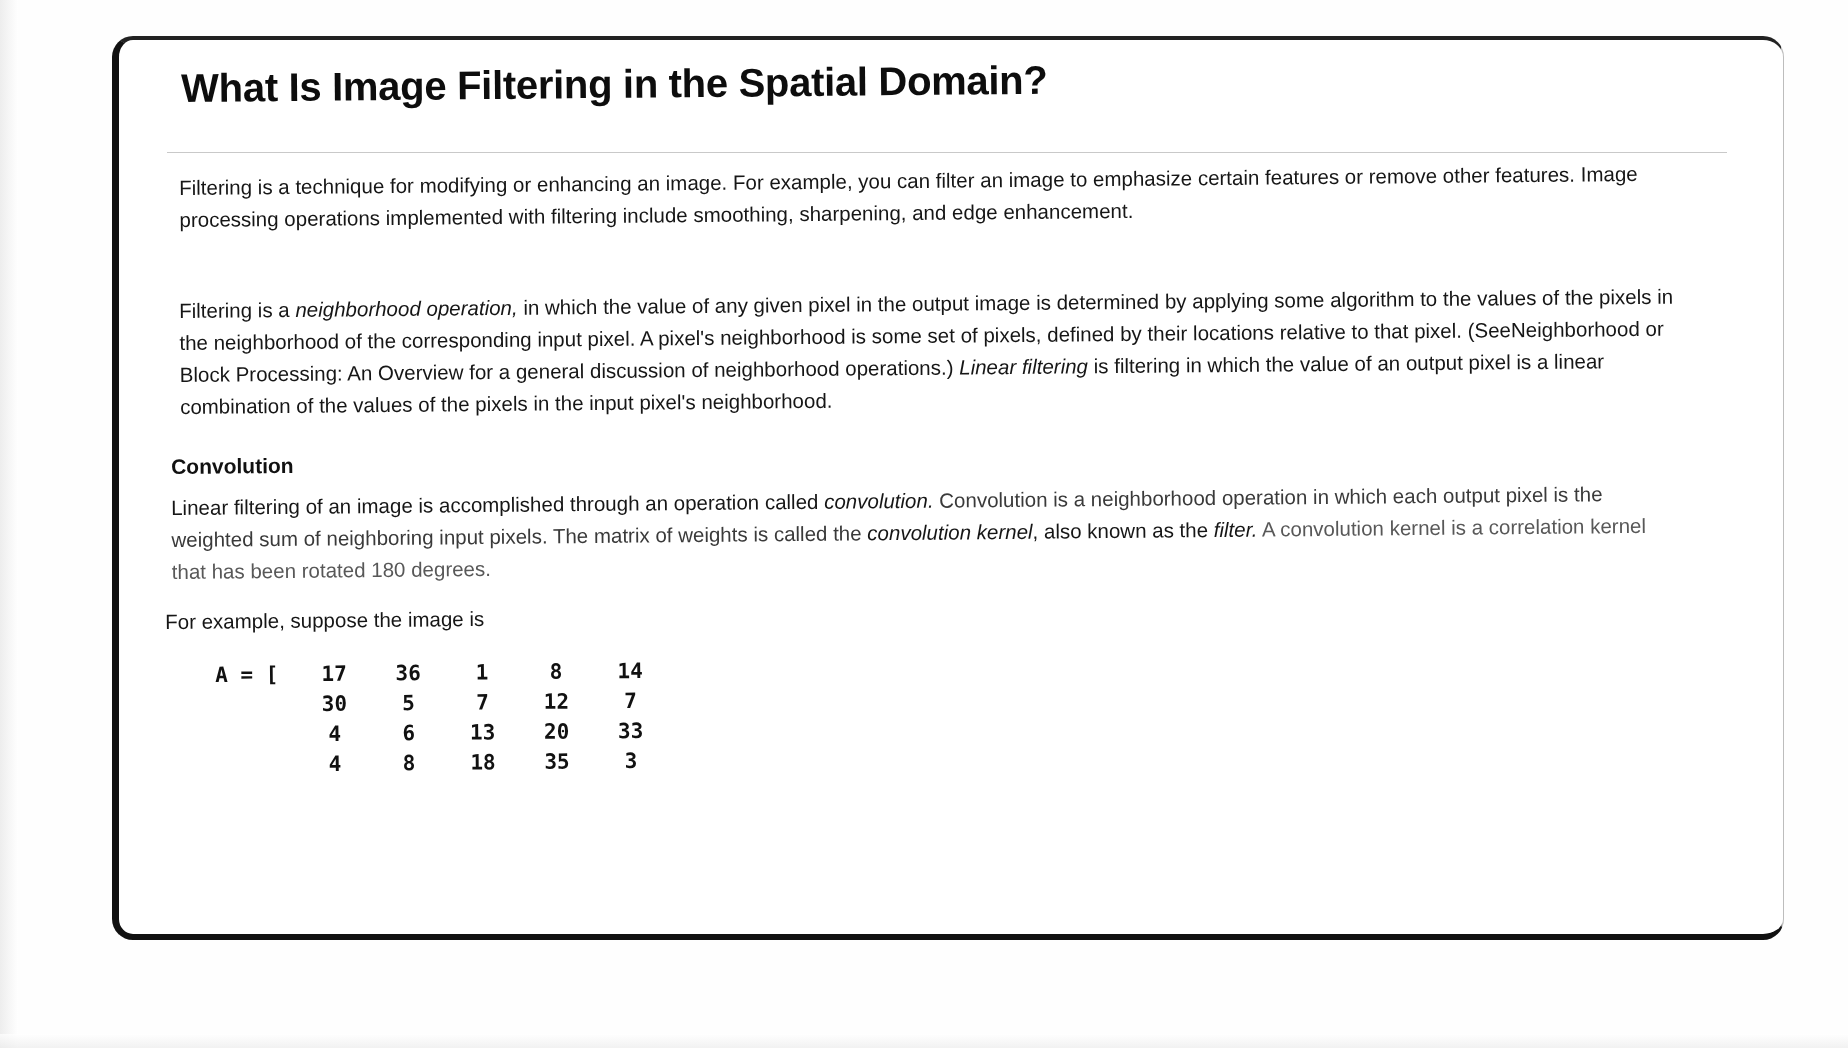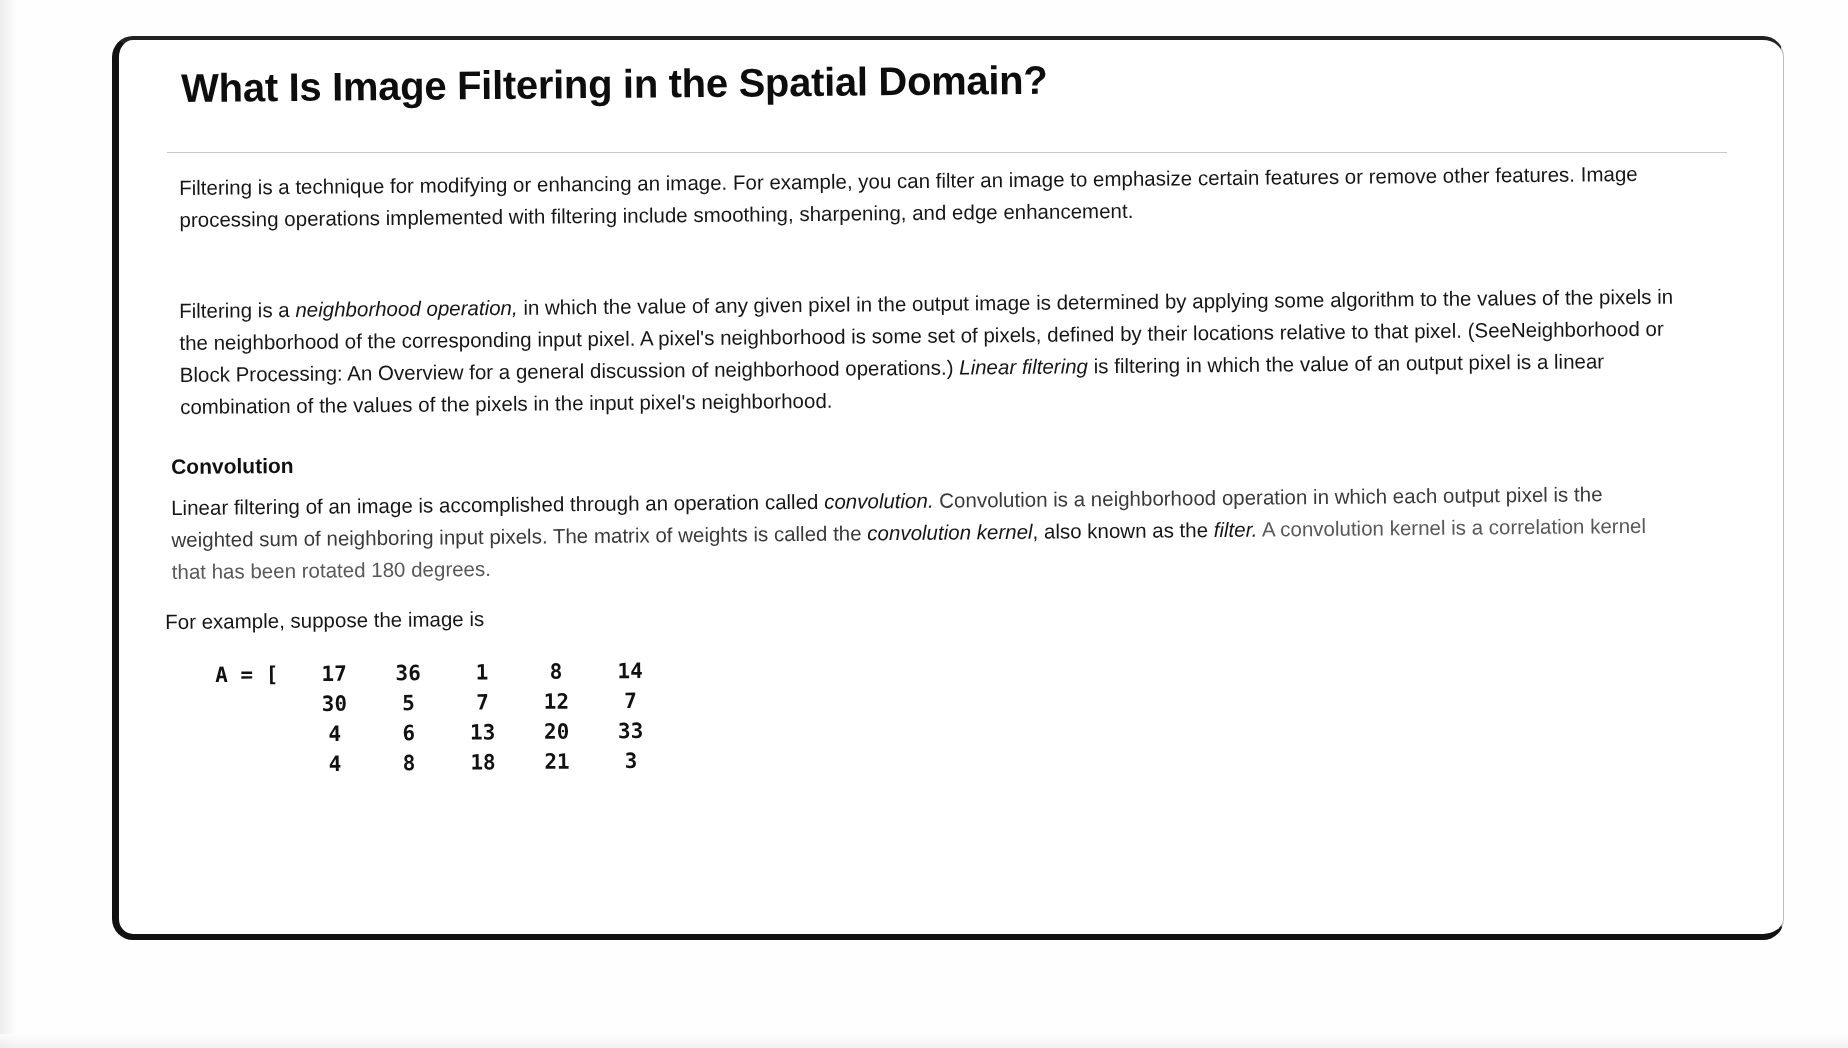--- a/index.html
+++ b/index.html
@@ -186,21 +186,21 @@
           <td class="cell">6</td>
           <td class="cell">13</td>
           <td class="cell">20</td>
           <td class="cell">33</td>
         </tr>
         <tr>
           <td class="lbl"></td>
           <td class="cell">4</td>
           <td class="cell">8</td>
           <td class="cell">18</td>
-          <td class="cell">21</td>
+          <td class="cell">35</td>
           <td class="cell">3</td>
         </tr>
       </tbody>
         </table>
     </div>
 
   </div>
 </div>
 
 </body></html>

